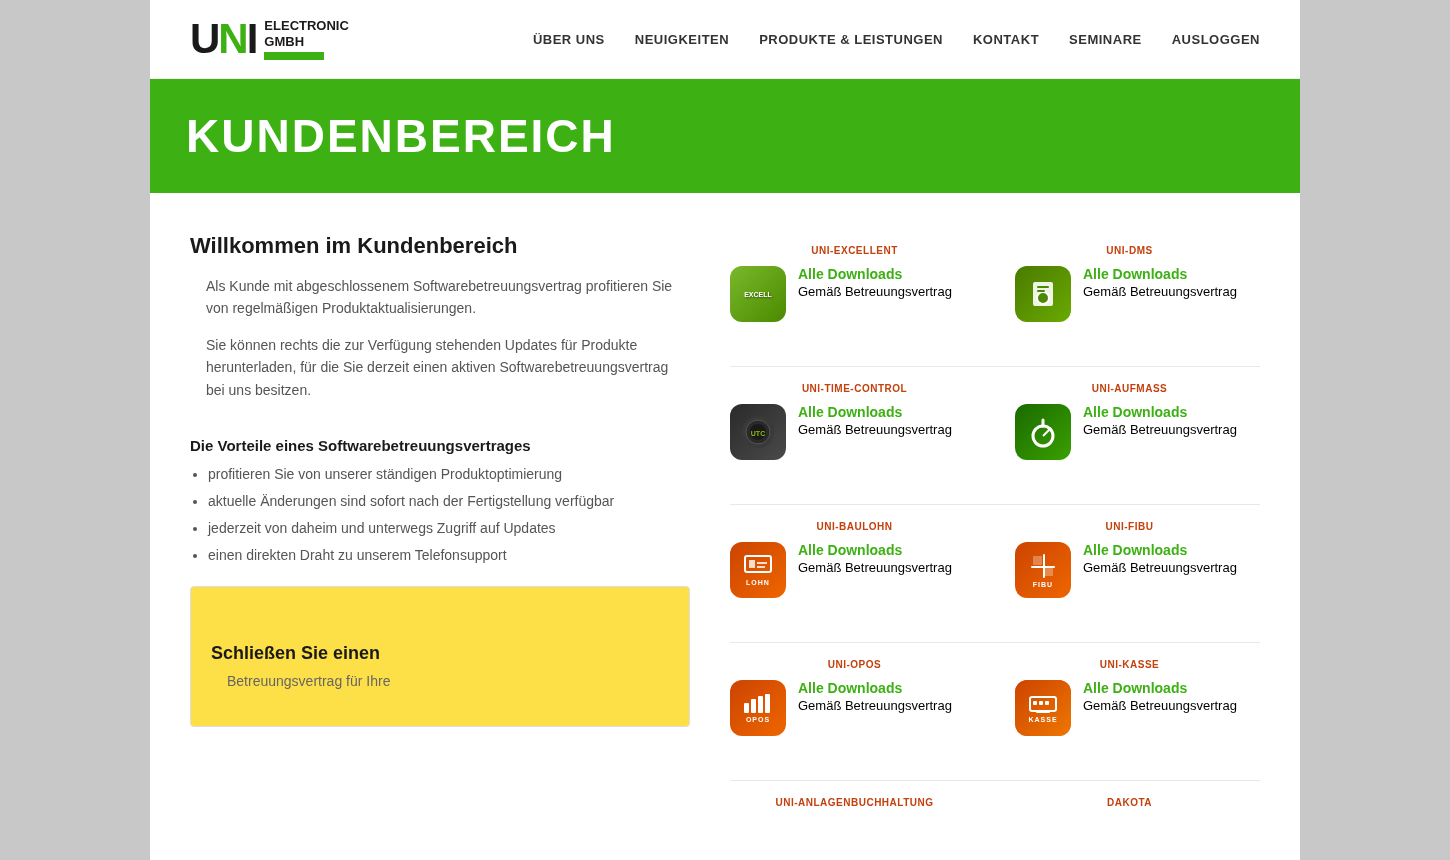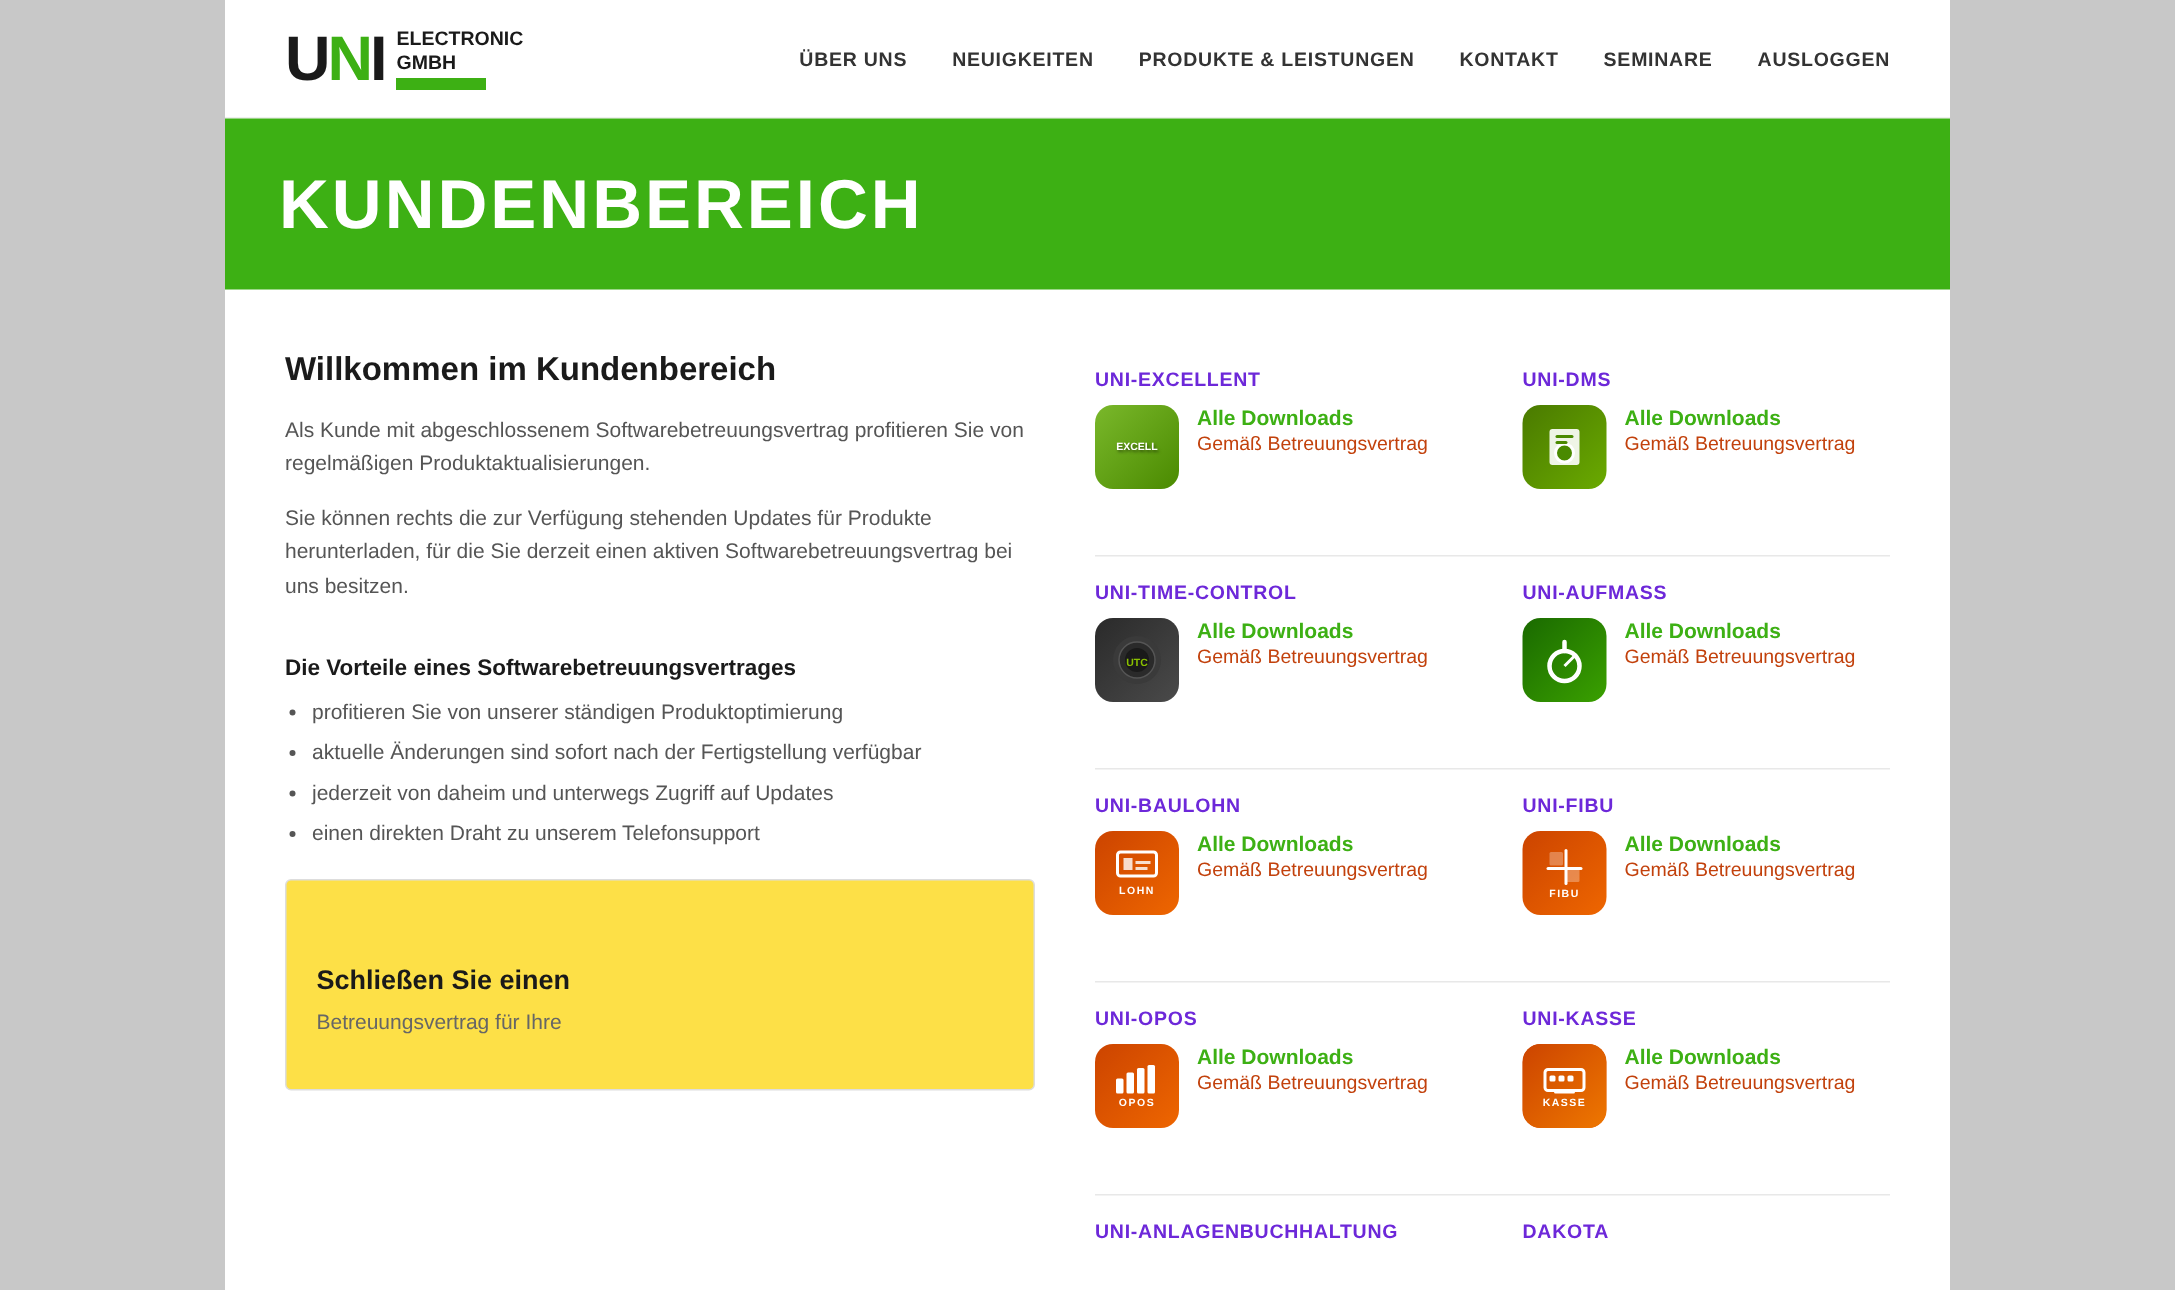--- a/index.html
+++ b/index.html
@@ -98,20 +98,21 @@
       font-size: 22px;
       font-weight: 700;
       color: #1a1a1a;
       margin-bottom: 16px;
     }
     .left-col p {
       font-size: 14px;
       color: #555;
       margin-bottom: 14px;
       line-height: 1.6;
+      margin-left: 16px;
     }
     .left-col h3 {
       font-size: 15px;
       font-weight: 700;
       color: #1a1a1a;
       margin-bottom: 10px;
       margin-top: 36px;
     }
     .left-col ul {
       margin-left: 18px;
@@ -146,26 +147,27 @@
       gap: 0;
     }
     .product-section {
       padding: 12px 16px 20px 0;
     }
     .product-section.right {
       padding-left: 20px;
       border-left: none;
     }
     .product-title {
-      font-size: 13px;
+      font-size: 10px;
       font-weight: 700;
-      color: #6d28d9;
+      color: #c2410c;
       letter-spacing: 0.5px;
       margin-bottom: 10px;
       text-transform: uppercase;
+      text-align: center;
     }
     .product-item {
       display: flex;
       align-items: flex-start;
       gap: 12px;
       margin-bottom: 20px;
     }
     .product-icon {
       width: 56px;
       height: 56px;
@@ -209,21 +211,21 @@
       flex-direction: column;
       gap: 2px;
     }
     .product-links a {
       color: #3db014;
       text-decoration: none;
       font-size: 14px;
       font-weight: 600;
     }
     .product-links span {
-      color: #c2410c;
+      color: #000000;
       font-size: 13px;
     }
     .icon-excellent-inner {
       background: linear-gradient(135deg, #7ab82b, #4a8a00);
       width: 100%;
       height: 100%;
       display: flex;
       align-items: center;
       justify-content: center;
       font-size: 8px;

